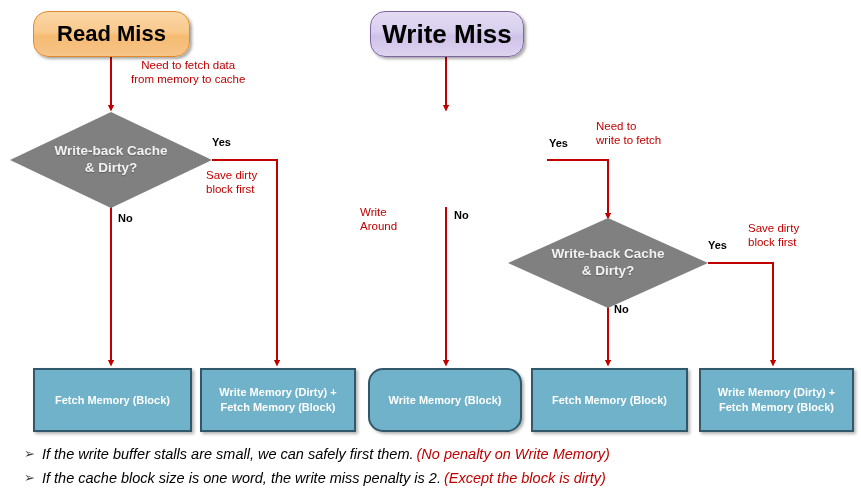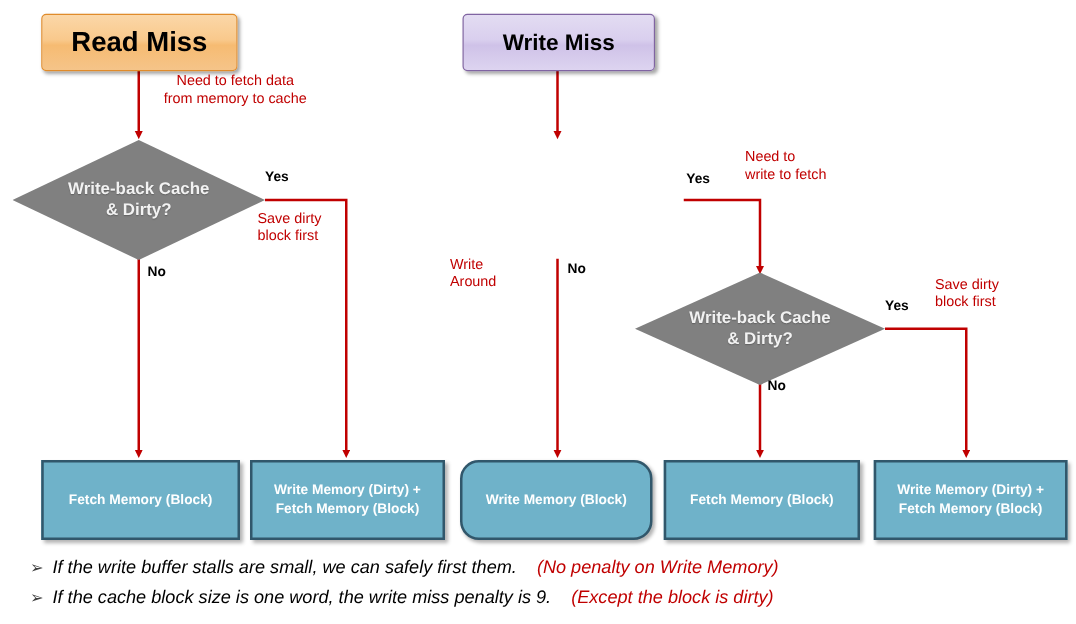--- a/index.html
+++ b/index.html
@@ -11,21 +11,21 @@
     position:relative;
   }
   #stage{position:absolute;left:0;top:0;width:861px;height:499px;}
 
   
   #wires{position:absolute;left:0;top:0;width:861px;height:499px;pointer-events:none;}
 
   
   .term{
     position:absolute;
-    border-radius:4px;
+    border-radius:15px;
     display:flex;align-items:center;justify-content:center;
     font-weight:bold;
     color:#000;
     box-shadow:2px 2px 3px rgba(0,0,0,0.35);
     text-align:center;
     line-height:1;
   }
   .term-read{
     background:linear-gradient(180deg,#fbd7a8 0%,#f9c98c 45%,#f6bb72 55%,#f5c489 100%);
     border:1px solid #e08b2a;
@@ -97,21 +97,21 @@
   }
   .bullet-mark{
     color:#404040;
     font-size:13px;
     width:18px;
     flex:0 0 18px;
     font-style:normal;
     line-height:1.25;
   }
   .bullet-main{color:#000;}
-  .bullet-paren{color:#c00000;margin-left:16px;}
+  .bullet-paren{color:#c00000;margin-left:3px;}
 </style>
 </head>
 <body>
 
 <div id="stage">
 
   <svg id="wires" viewBox="0 0 861 499" width="861" height="499">
     <defs>
       <marker id="arrowRed" markerWidth="7" markerHeight="7" refX="3.2" refY="3.2" orient="auto" markerUnits="userSpaceOnUse">
         <path d="M0,0 L6.6,3.2 L0,6.4 z" fill="#c00000"></path>
@@ -134,21 +134,21 @@
       <line x1="608" y1="307" x2="608" y2="363" marker-end="url(#arrowRed)"></line>
 
       <path d="M708,263 L773,263 L773,363" marker-end="url(#arrowRed)"></path>
     </g>
   </svg>
 
   <div class="term term-read" style="left:33px;top:11px;width:155px;height:44px;font-size:22px;">
     <span>Read Miss</span>
   </div>
 
-  <div class="term term-write" style="left:370px;top:11px;width:152px;height:44px;font-size:18px;">
+  <div class="term term-write" style="left:370px;top:11px;width:152px;height:44px;font-size:26px;">
     <span>Write Miss</span>
   </div>
 
   <div class="diamond" style="left:10px;top:112px;width:202px;height:96px;">
     <span class="dlabel" style="white-space:pre-line;">Write-back Cache
 &amp; Dirty?</span>
   </div>
 
 
   <div class="diamond" style="left:508px;top:218px;width:200px;height:90px;">
@@ -199,18 +199,18 @@
   </div>
 
   <div class="bullets">
     <div class="bullet-row">
       <span class="bullet-mark">➢</span>
       <span class="bullet-main">If the write buffer stalls are small, we can safely first them.</span>
       <span class="bullet-paren">(No penalty on Write Memory)</span>
     </div>
     <div class="bullet-row">
       <span class="bullet-mark">➢</span>
-      <span class="bullet-main">If the cache block size is one word, the write miss penalty is 9.</span>
+      <span class="bullet-main">If the cache block size is one word, the write miss penalty is 2.</span>
       <span class="bullet-paren">(Except the block is dirty)</span>
     </div>
   </div>
 
 </div>
 
 </body></html>

